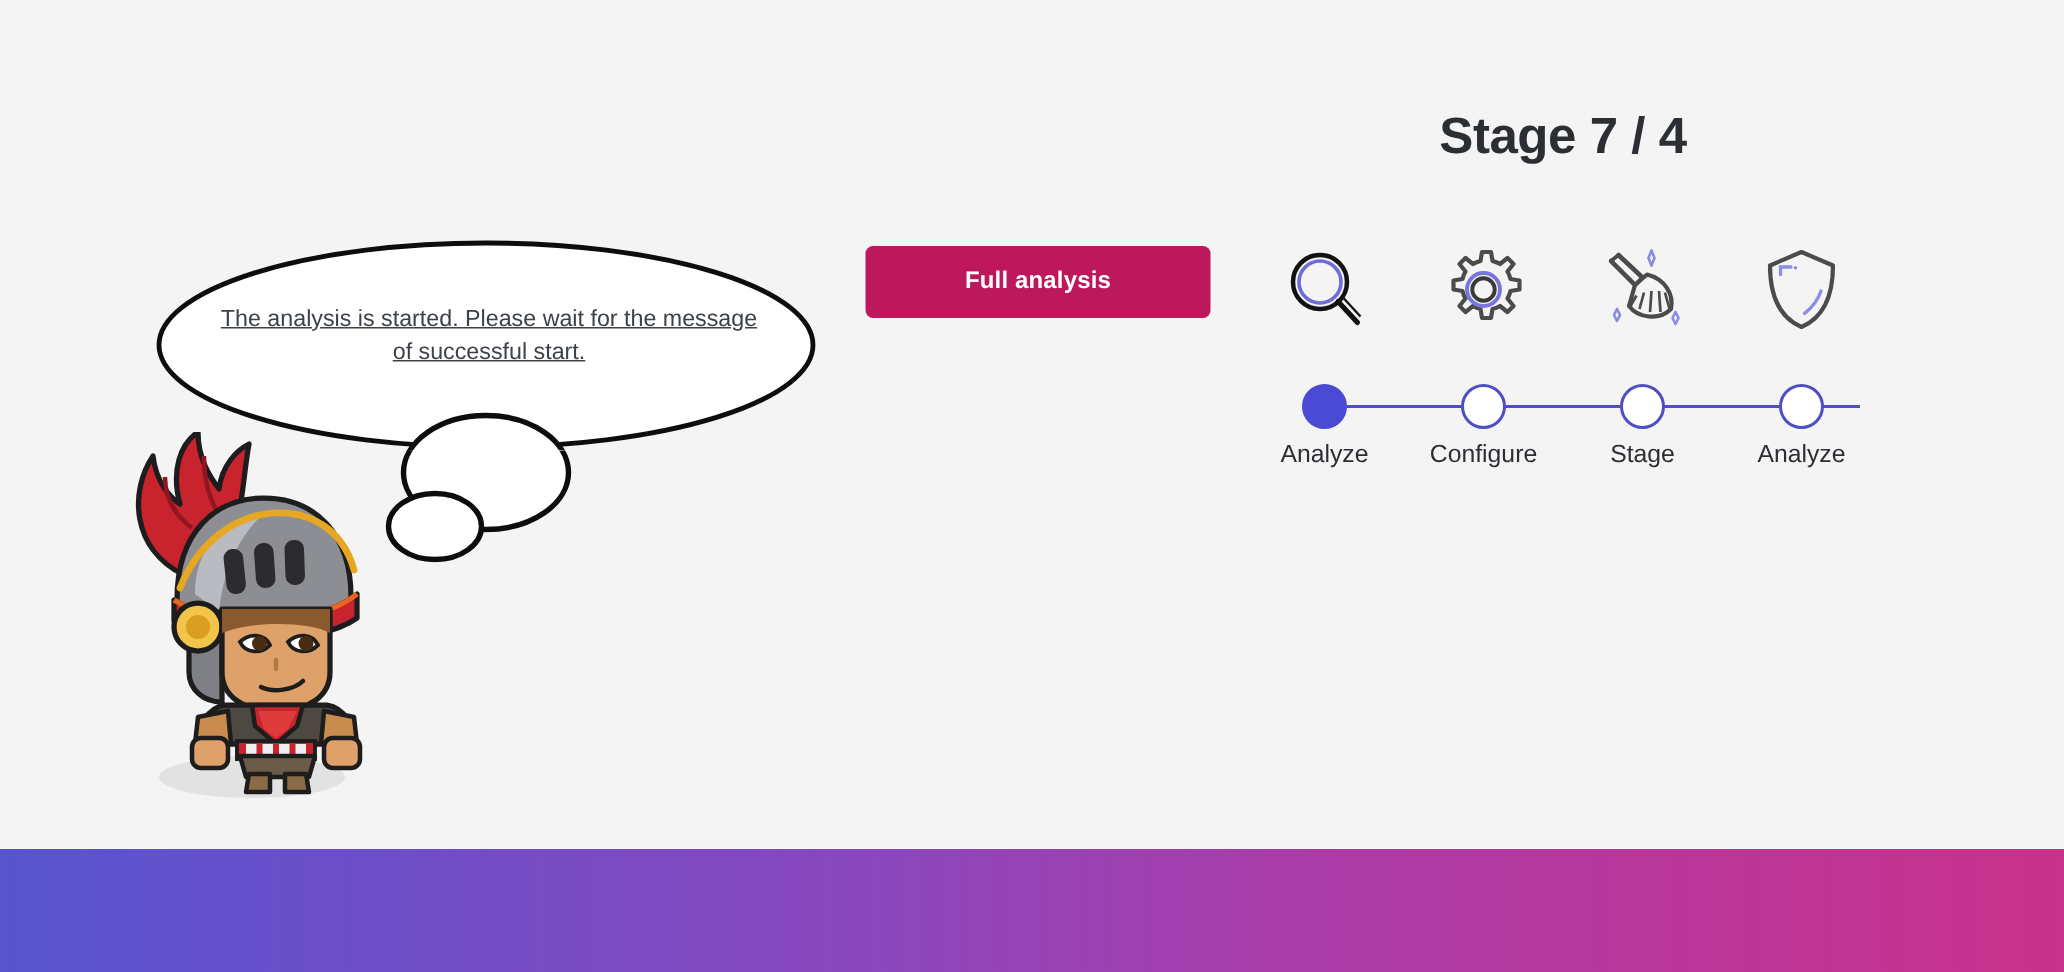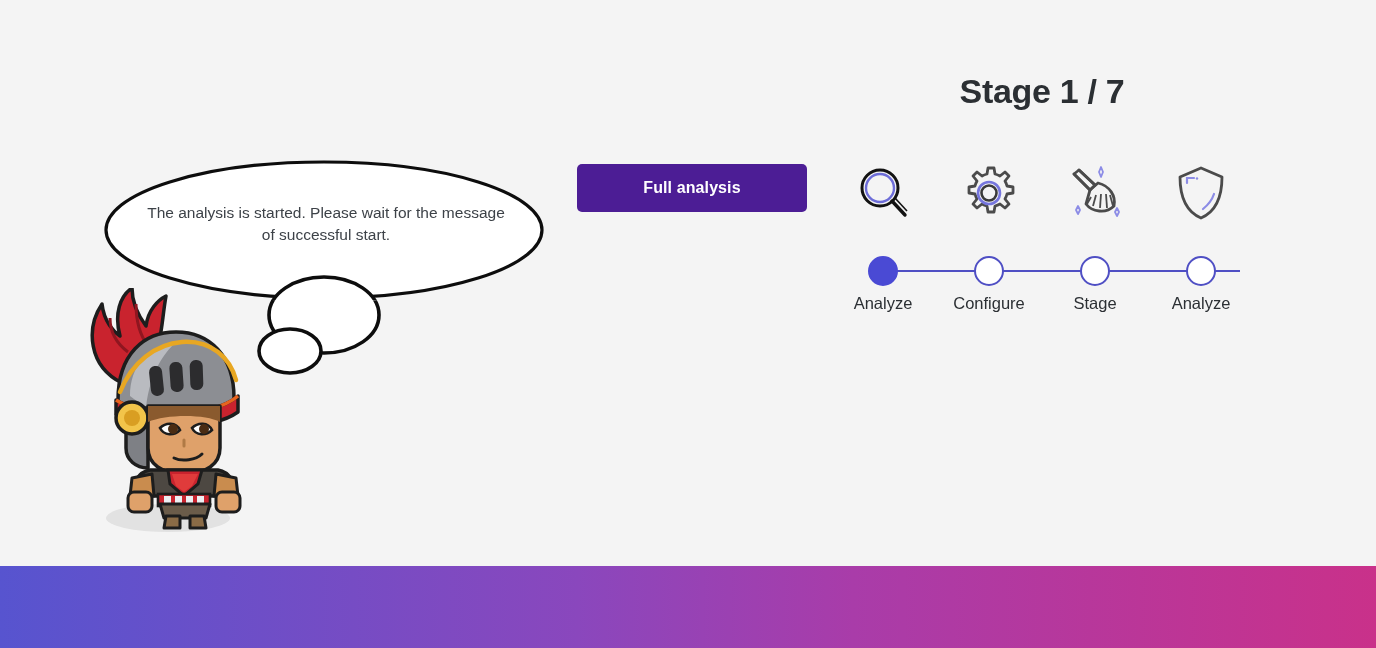--- a/index.html
+++ b/index.html
@@ -35,39 +35,40 @@
   #bubble-text {
     position: absolute;
     left: 42px;
     top: 42px;
     width: 360px;
     text-align: center;
     font-size: 15.5px;
     line-height: 22px;
     color: #3d4248;
     font-family: "Liberation Sans", sans-serif;
+    text-decoration: underline;
   }
 
   
   #knight {
     position: absolute;
     left: 70px;
     top: 288px;
     width: 190px;
     height: 245px;
   }
 
   
   #full-analysis-button {
     position: absolute;
     left: 577px;
     top: 164px;
     width: 230px;
     height: 48px;
-    background: #4c1d95;
+    background: #be185d;
     border: none;
     border-radius: 5px;
     color: #ffffff;
     font-size: 16px;
     font-weight: bold;
     font-family: "Liberation Sans", sans-serif;
     cursor: pointer;
     letter-spacing: .1px;
   }
 
@@ -239,21 +240,21 @@
 
     <path d="M90 216 L140 216 L136 230 L94 230 Z" fill="#6b5c4a" stroke="#1d1d1d" stroke-width="3" stroke-linejoin="round"></path>
     <path d="M96 228 L110 228 L110 240 L94 240 Z" fill="#8a6b46" stroke="#1d1d1d" stroke-width="3" stroke-linejoin="round"></path>
     <path d="M120 228 L134 228 L136 240 L120 240 Z" fill="#8a6b46" stroke="#1d1d1d" stroke-width="3" stroke-linejoin="round"></path>
   </svg>
 
   <button id="full-analysis-button">Full analysis</button>
 
   <div id="stage-panel">
 
-    <div id="stage-title">Stage 1 / 7</div>
+    <div id="stage-title">Stage 7 / 4</div>
 
     <div id="stepper">
 
       <div id="step-icons">
 
         <div class="step-icon-cell">
           <svg width="56" height="58" viewBox="0 0 56 58">
             <circle cx="25" cy="24" r="18" fill="none" stroke="#121212" stroke-width="3"></circle>
             <circle cx="25" cy="24" r="14" fill="none" stroke="#6d6dd8" stroke-width="2.4"></circle>
             <line x1="37" y1="37" x2="50" y2="51" stroke="#121212" stroke-width="3.4" stroke-linecap="round"></line>

